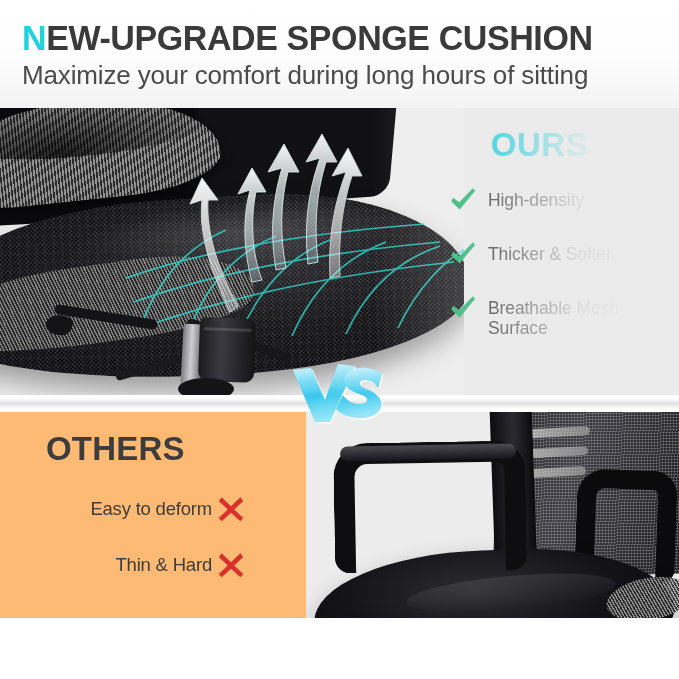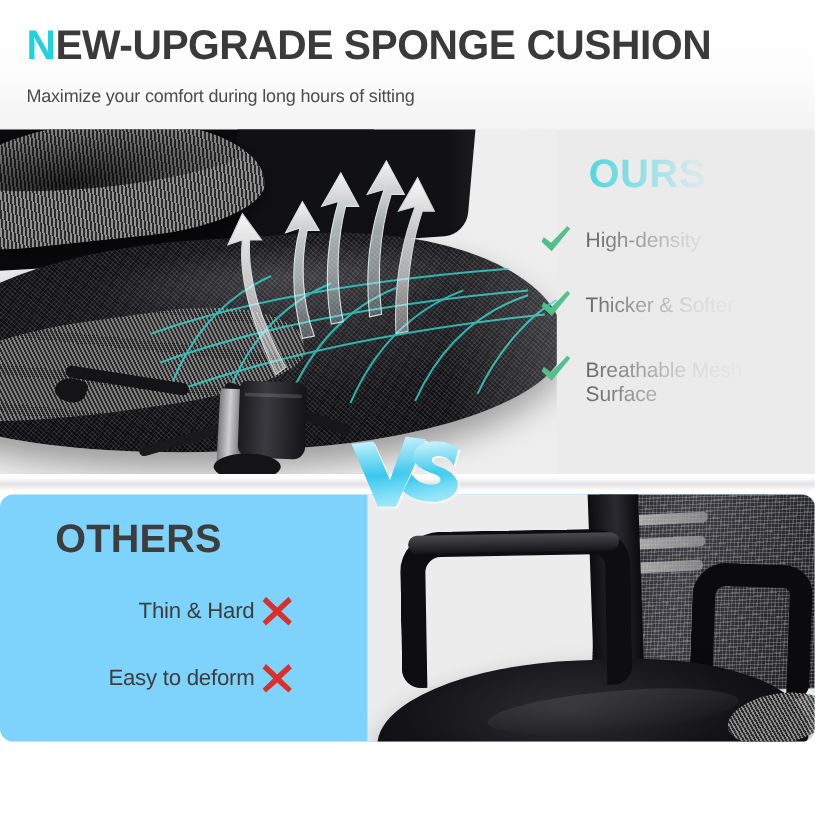--- a/index.html
+++ b/index.html
@@ -30,22 +30,22 @@
     font-weight:700;
     letter-spacing:-0.4px;
     color:#3a3a3a;
     line-height:1.08;
     white-space:nowrap;
     transform:scaleX(0.985);
     transform-origin:left center;
   }
   .title .accent{ color:#21d2dd; }
   .subtitle{
-    margin-top:15px;
-    font-size:15px;
+    margin-top:3px;
+    font-size:26px;
     font-weight:400;
     color:#4b4b4b;
     letter-spacing:-0.15px;
     white-space:nowrap;
   }
 
   
   .panel-top{
     position:absolute; left:0; top:108px; width:679px; height:287px;
     background:#ebebeb;
@@ -187,23 +187,22 @@
 
   
   .divider{
     position:absolute; left:0; top:395px; width:679px; height:17px;
     background:linear-gradient(180deg,#ffffff 0%,#ffffff 18%,#e2e2e4 50%,#ffffff 82%,#ffffff 100%);
   }
 
   
   .panel-bottom{
     position:absolute; left:0; top:412px; width:679px; height:206px;
-    background:#7dd3fc;
+    background:#fdba74;
     overflow:hidden;
-    border-radius:11px;
   }
 
   .others{
     position:absolute; left:24px; top:18px; width:250px;
   }
   .others-title{
     font-size:33px; font-weight:700; color:#3d3d3d;
     letter-spacing:.2px; margin-left:22px;
   }
   .cons{ margin-top:26px; }
@@ -430,30 +429,30 @@
   <div class="divider"></div>
 
   <div class="panel-bottom">
 
     <div class="others">
       <div class="others-title">OTHERS</div>
 
       <div class="cons">
 
         <div class="con">
-          <span class="con-label">Thin &amp; Hard</span>
+          <span class="con-label">Easy to deform</span>
           <span class="cross">
             <svg viewBox="0 0 32 32" width="30" height="30">
               <path d="M6 3.5 L16 13 L26 3.5 L29 7.5 L19.5 16.5 L29 25.5 L26 29 L16 20 L6 29 L3 25.5 L12.5 16.5 L3 7.5 Z" fill="#d9302c"></path>
             </svg>
           </span>
         </div>
 
         <div class="con">
-          <span class="con-label">Easy to deform</span>
+          <span class="con-label">Thin &amp; Hard</span>
           <span class="cross">
             <svg viewBox="0 0 32 32" width="30" height="30">
               <path d="M6 3.5 L16 13 L26 3.5 L29 7.5 L19.5 16.5 L29 25.5 L26 29 L16 20 L6 29 L3 25.5 L12.5 16.5 L3 7.5 Z" fill="#d9302c"></path>
             </svg>
           </span>
         </div>
 
 
       </div>
     </div>

